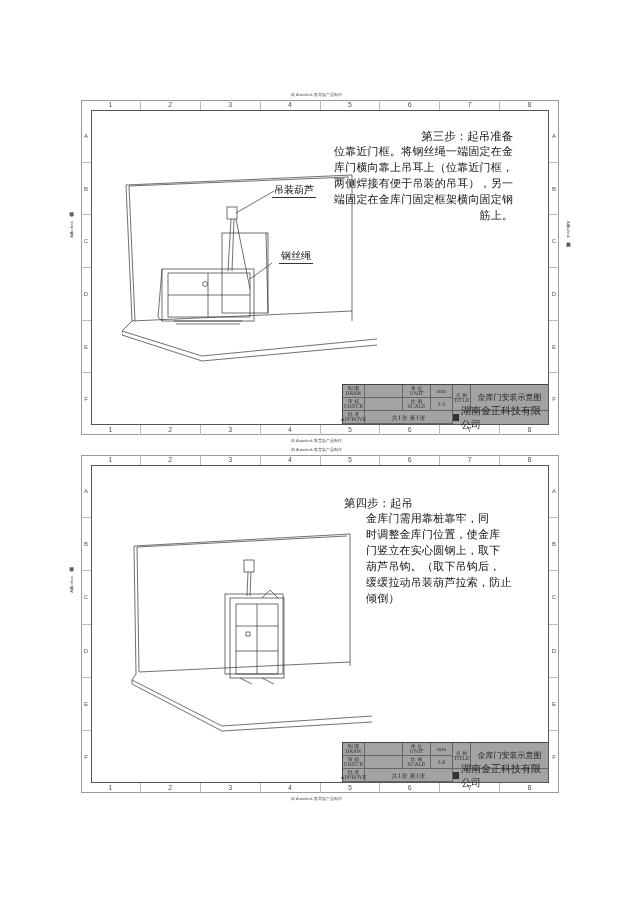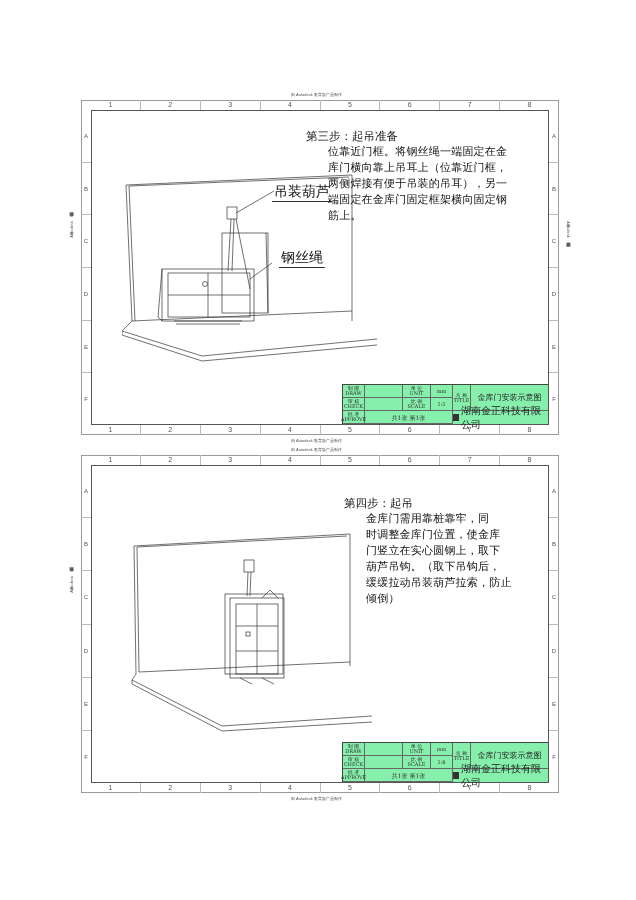--- a/index.html
+++ b/index.html
@@ -19,22 +19,22 @@
   .rowcol.left { left:0; }
   .rowcol.right { right:0; }
   .rowcell { flex:1; display:flex; align-items:center; justify-content:center; font-size:6px; color:#555; border-top:1px solid #bbb; font-family:"Liberation Sans", sans-serif; }
   .rowcell:first-child { border-top:none; }
   .tinynote { position:absolute; font-size:4px; color:#555; white-space:nowrap; font-family:"Liberation Sans", sans-serif; }
   .vnote { position:absolute; font-size:4px; color:#555; white-space:nowrap; writing-mode:vertical-rl; font-family:"Liberation Sans", sans-serif; }
   .step { position:absolute; font-size:11.5px; line-height:15px; color:#111; }
   .step .title { font-size:11.5px; }
   .step .body { padding-left:22px; font-size:11px; line-height:16px; letter-spacing:0.2px; }
   .drawing { position:absolute; }
-  .callout { position:absolute; font-size:14px; color:#111; border-bottom:1px solid #333; padding:0 2px; white-space:nowrap; }
-  .titleblock { position:absolute; right:10px; bottom:10px; width:205px; height:39px; border-top:1px solid #444; border-left:1px solid #444; background:#86efac; font-size:5px; color:#333; }
+  .callout { position:absolute; font-size:10px; color:#111; border-bottom:1px solid #333; padding:0 2px; white-space:nowrap; }
+  .titleblock { position:absolute; right:10px; bottom:10px; width:205px; height:39px; border-top:1px solid #444; border-left:1px solid #444; background:#a3a3a3; font-size:5px; color:#333; }
   .tb-grid { position:absolute; left:0; top:0; width:110px; height:100%; }
   .tb-cell { position:absolute; border-right:1px solid #666; border-bottom:1px solid #666; box-sizing:border-box; display:flex; align-items:center; justify-content:center; text-align:center; line-height:5px; }
   .tb-name-label { position:absolute; left:110px; top:0; width:18px; height:26px; border-right:1px solid #666; border-bottom:1px solid #666; box-sizing:border-box; display:flex; align-items:center; justify-content:center; font-size:5px; text-align:center; line-height:5px; }
   .tb-title { position:absolute; left:128px; top:0; right:0; height:26px; border-bottom:1px solid #666; box-sizing:border-box; display:flex; align-items:center; justify-content:center; font-size:8px; color:#222; }
   .tb-company { position:absolute; left:110px; right:0; top:26px; bottom:0; display:flex; align-items:center; justify-content:center; font-size:10px; color:#222; }
   .logo { width:7px; height:7px; background:#333; margin-right:2px; display:inline-block; }
 </style>
 </head>
 <body>
 
@@ -111,21 +111,21 @@
         <line x1="52" y1="150" x2="120" y2="150"></line>
         <line x1="54" y1="153" x2="118" y2="153"></line>
 
         <line x1="114" y1="42" x2="152" y2="20"></line>
         <line x1="128" y1="108" x2="150" y2="92"></line>
       </g>
     </svg>
     <div class="callout" style="left:180px;top:72px;">吊装葫芦</div>
     <div class="callout" style="left:187px;top:138px;">钢丝绳</div>
 
-    <div class="step" style="left:214px;top:18px;">
+    <div class="step" style="left:220px;top:18px;text-align:right;">
       <div class="title">第三步：起吊准备</div>
       <div class="body">
         <div>位靠近门框。将钢丝绳一端固定在金</div>
         <div>库门横向靠上吊耳上（位靠近门框，</div>
         <div>两侧焊接有便于吊装的吊耳），另一</div>
         <div>端固定在金库门固定框架横向固定钢</div>
         <div>筋上。</div>
       </div>
     </div>
 

